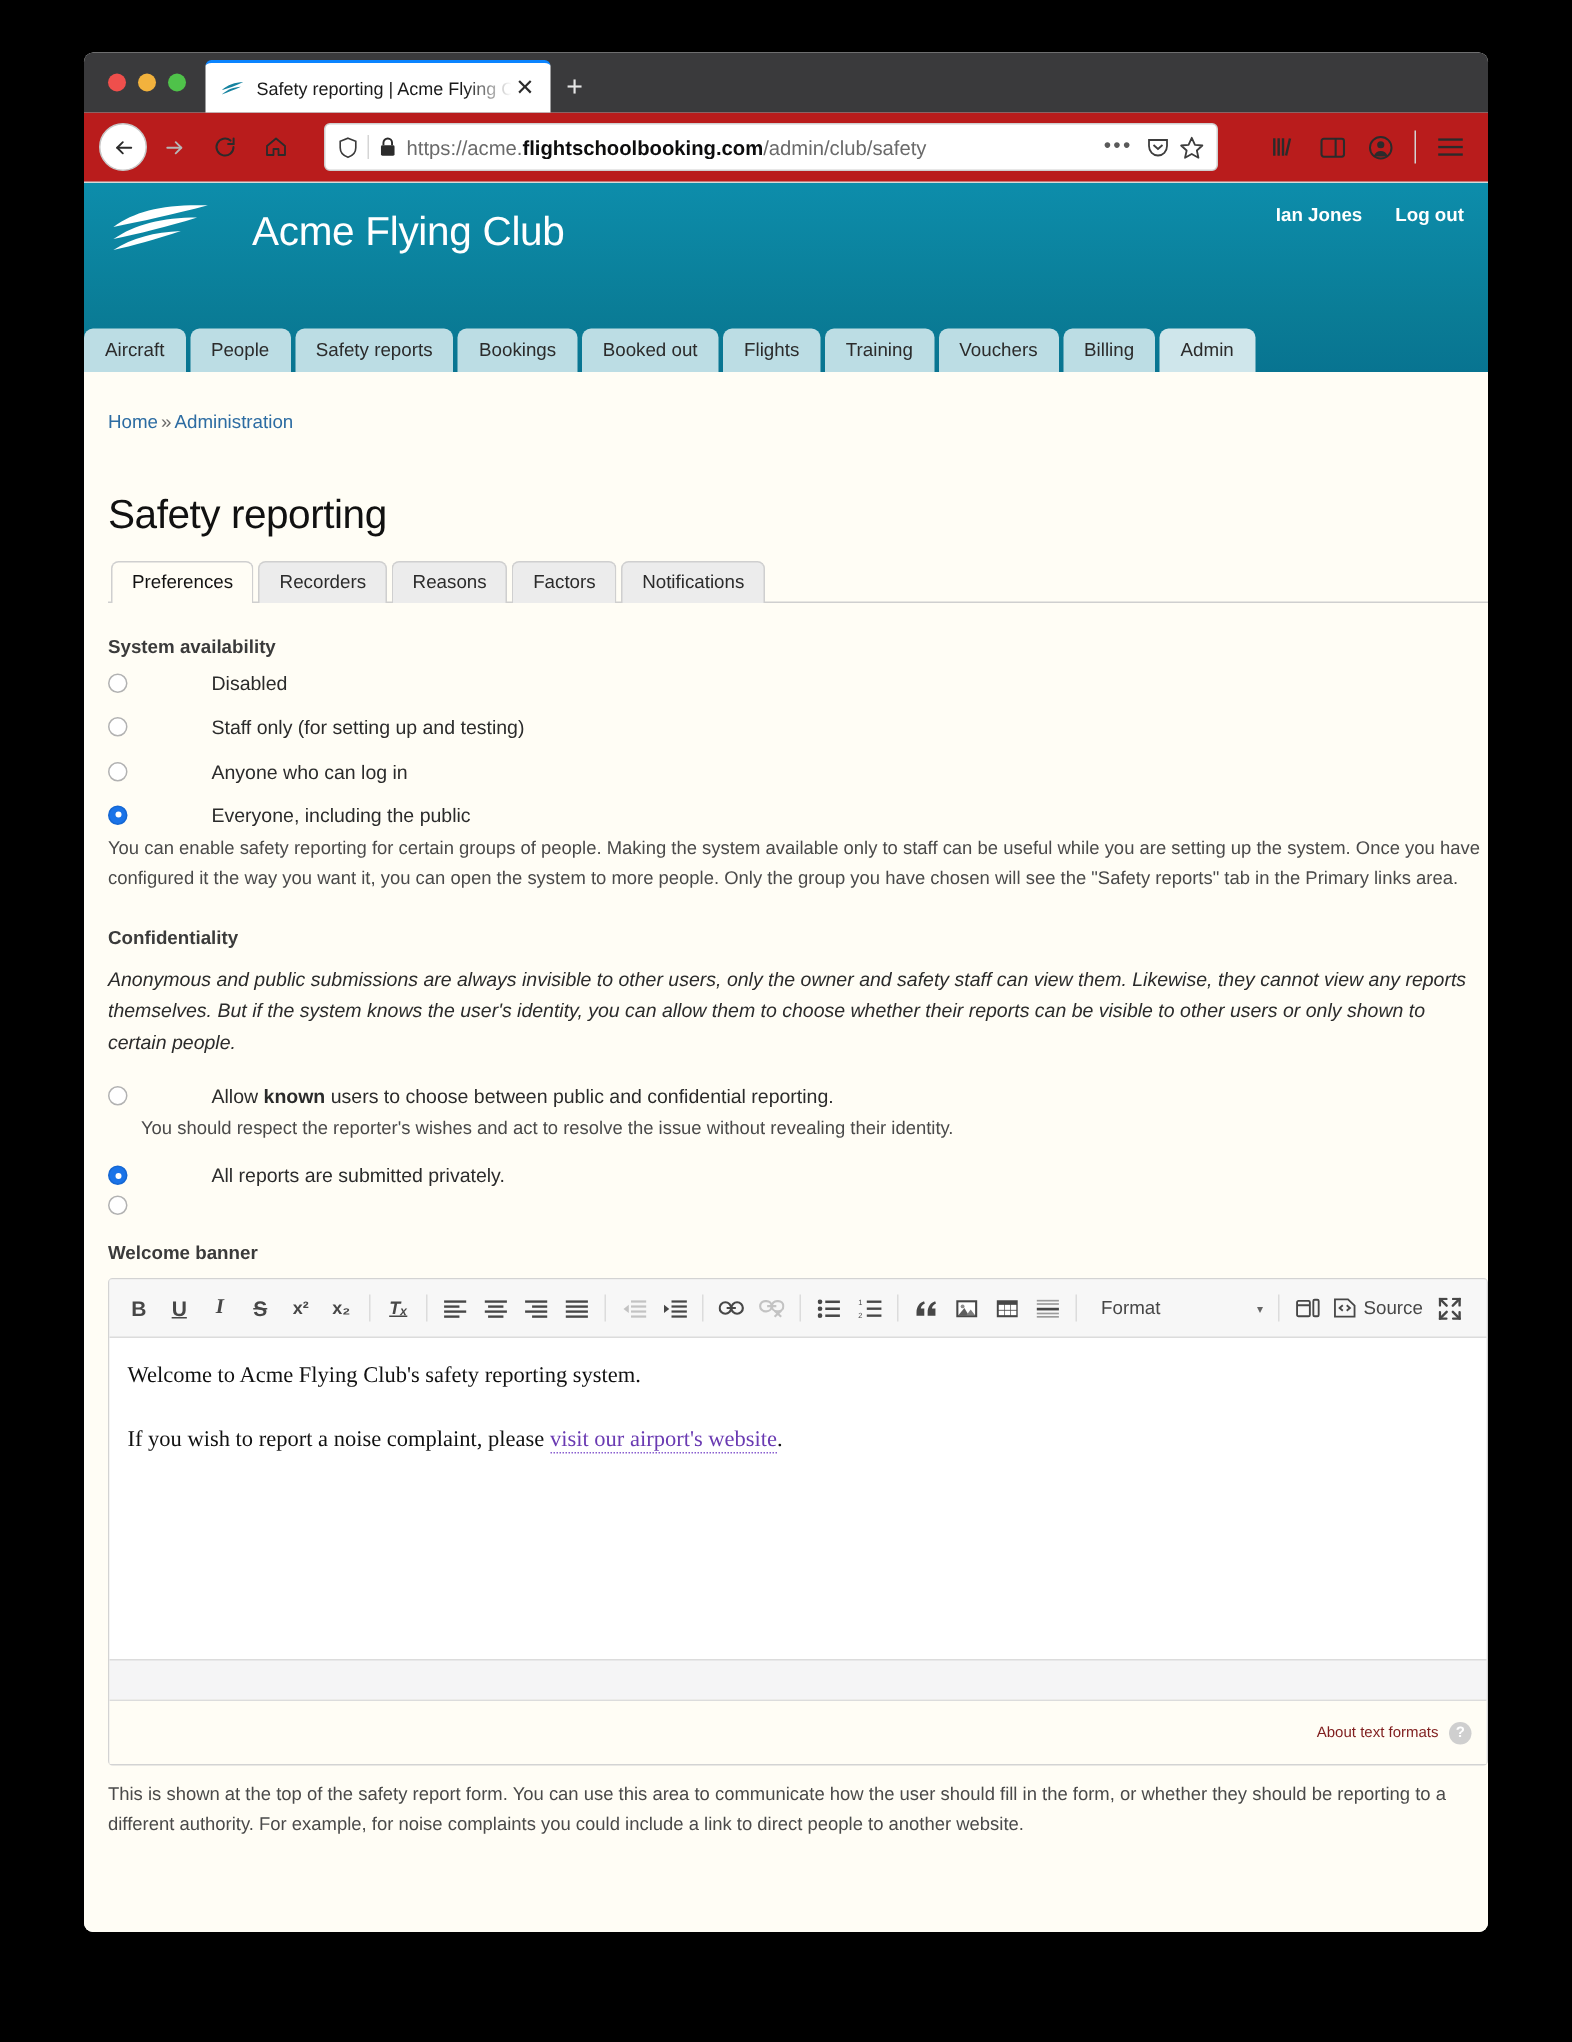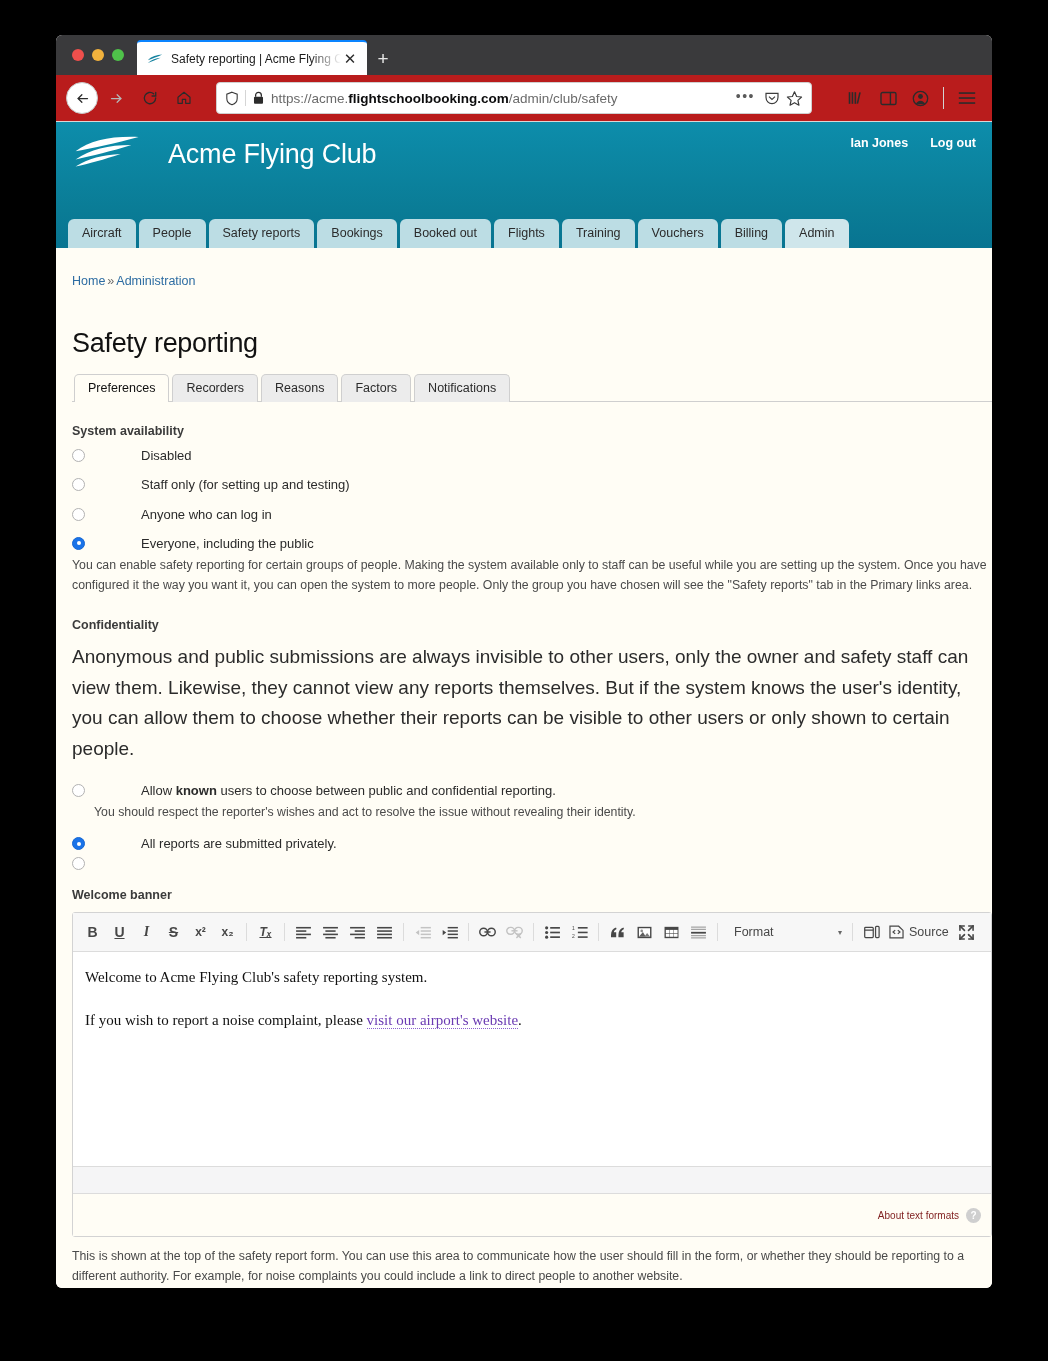--- a/index.html
+++ b/index.html
@@ -159,21 +159,21 @@
     position: absolute;
     right: 16px; top: 14px;
     display: flex; align-items: center; gap: 22px;
   }
   .header-user a {
     color: #fff; font-size: 12.5px; font-weight: 700; text-decoration: none;
   }
 
   .primary-tabs {
     background: linear-gradient(to bottom, #0a7c96 0%, #087491 100%);
-    padding: 0 0 0 12px;
+    padding: 0 0 0 0;
     display: flex; align-items: flex-end;
     height: 38px;
     gap: 3px;
   }
   .ptab {
     background: #bcdde4;
     color: #2b2b2b;
     font-size: 12.5px;
     padding: 7px 14px 8px;
     border-radius: 6px 6px 0 0;
@@ -253,24 +253,25 @@
   .radio-label { font-size: 13px; color: #2b2b2b; line-height: 1.25; margin-left: 47px; }
 
   .help-text {
     font-size: 12.3px;
     color: #4a4a4a;
     line-height: 1.62;
     margin: 4px 0 0 0;
   }
   .help-text.sub { margin: 0 0 13px 22px; }
   .para {
-    font-size: 19px;
+    font-size: 13px;
     color: #2b2b2b;
     line-height: 1.62;
     margin: 4px 0 18px 0;
+    font-style: italic;
   }
 
   
   .editor {
     border: 1px solid #d3d3d3;
     border-radius: 3px;
     background: #fff;
     margin-top: 4px;
   }
   .ck-toolbar {

